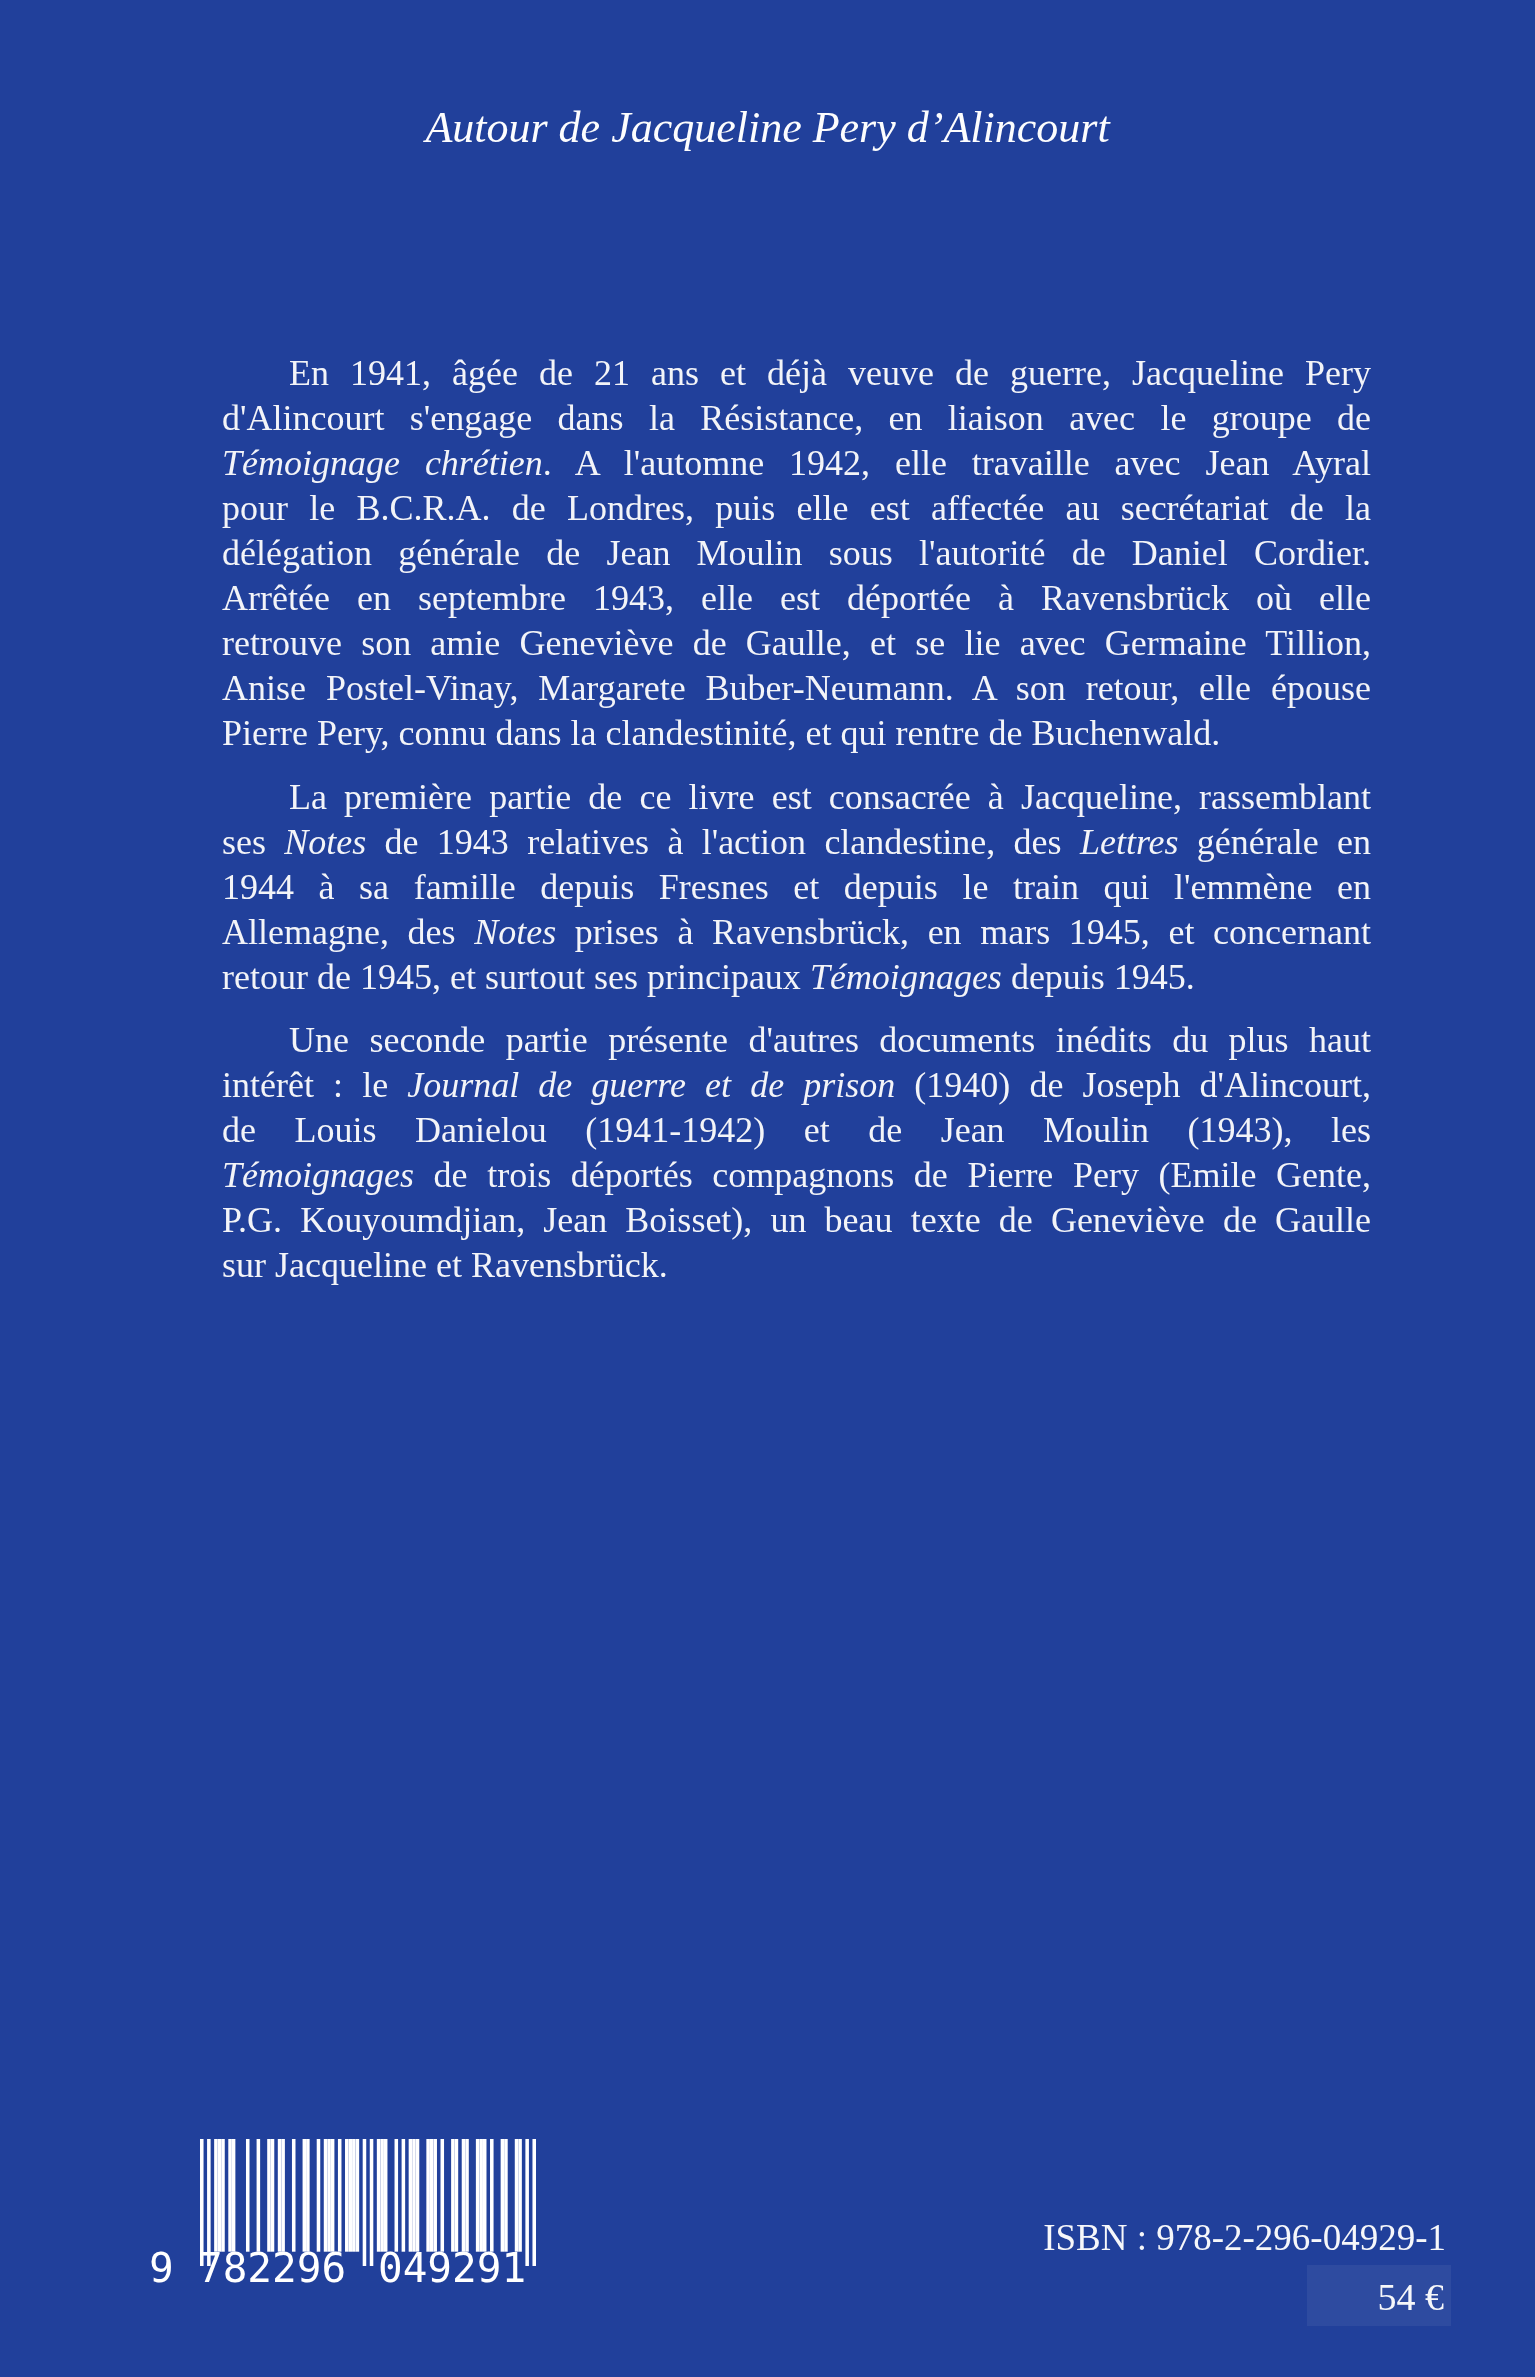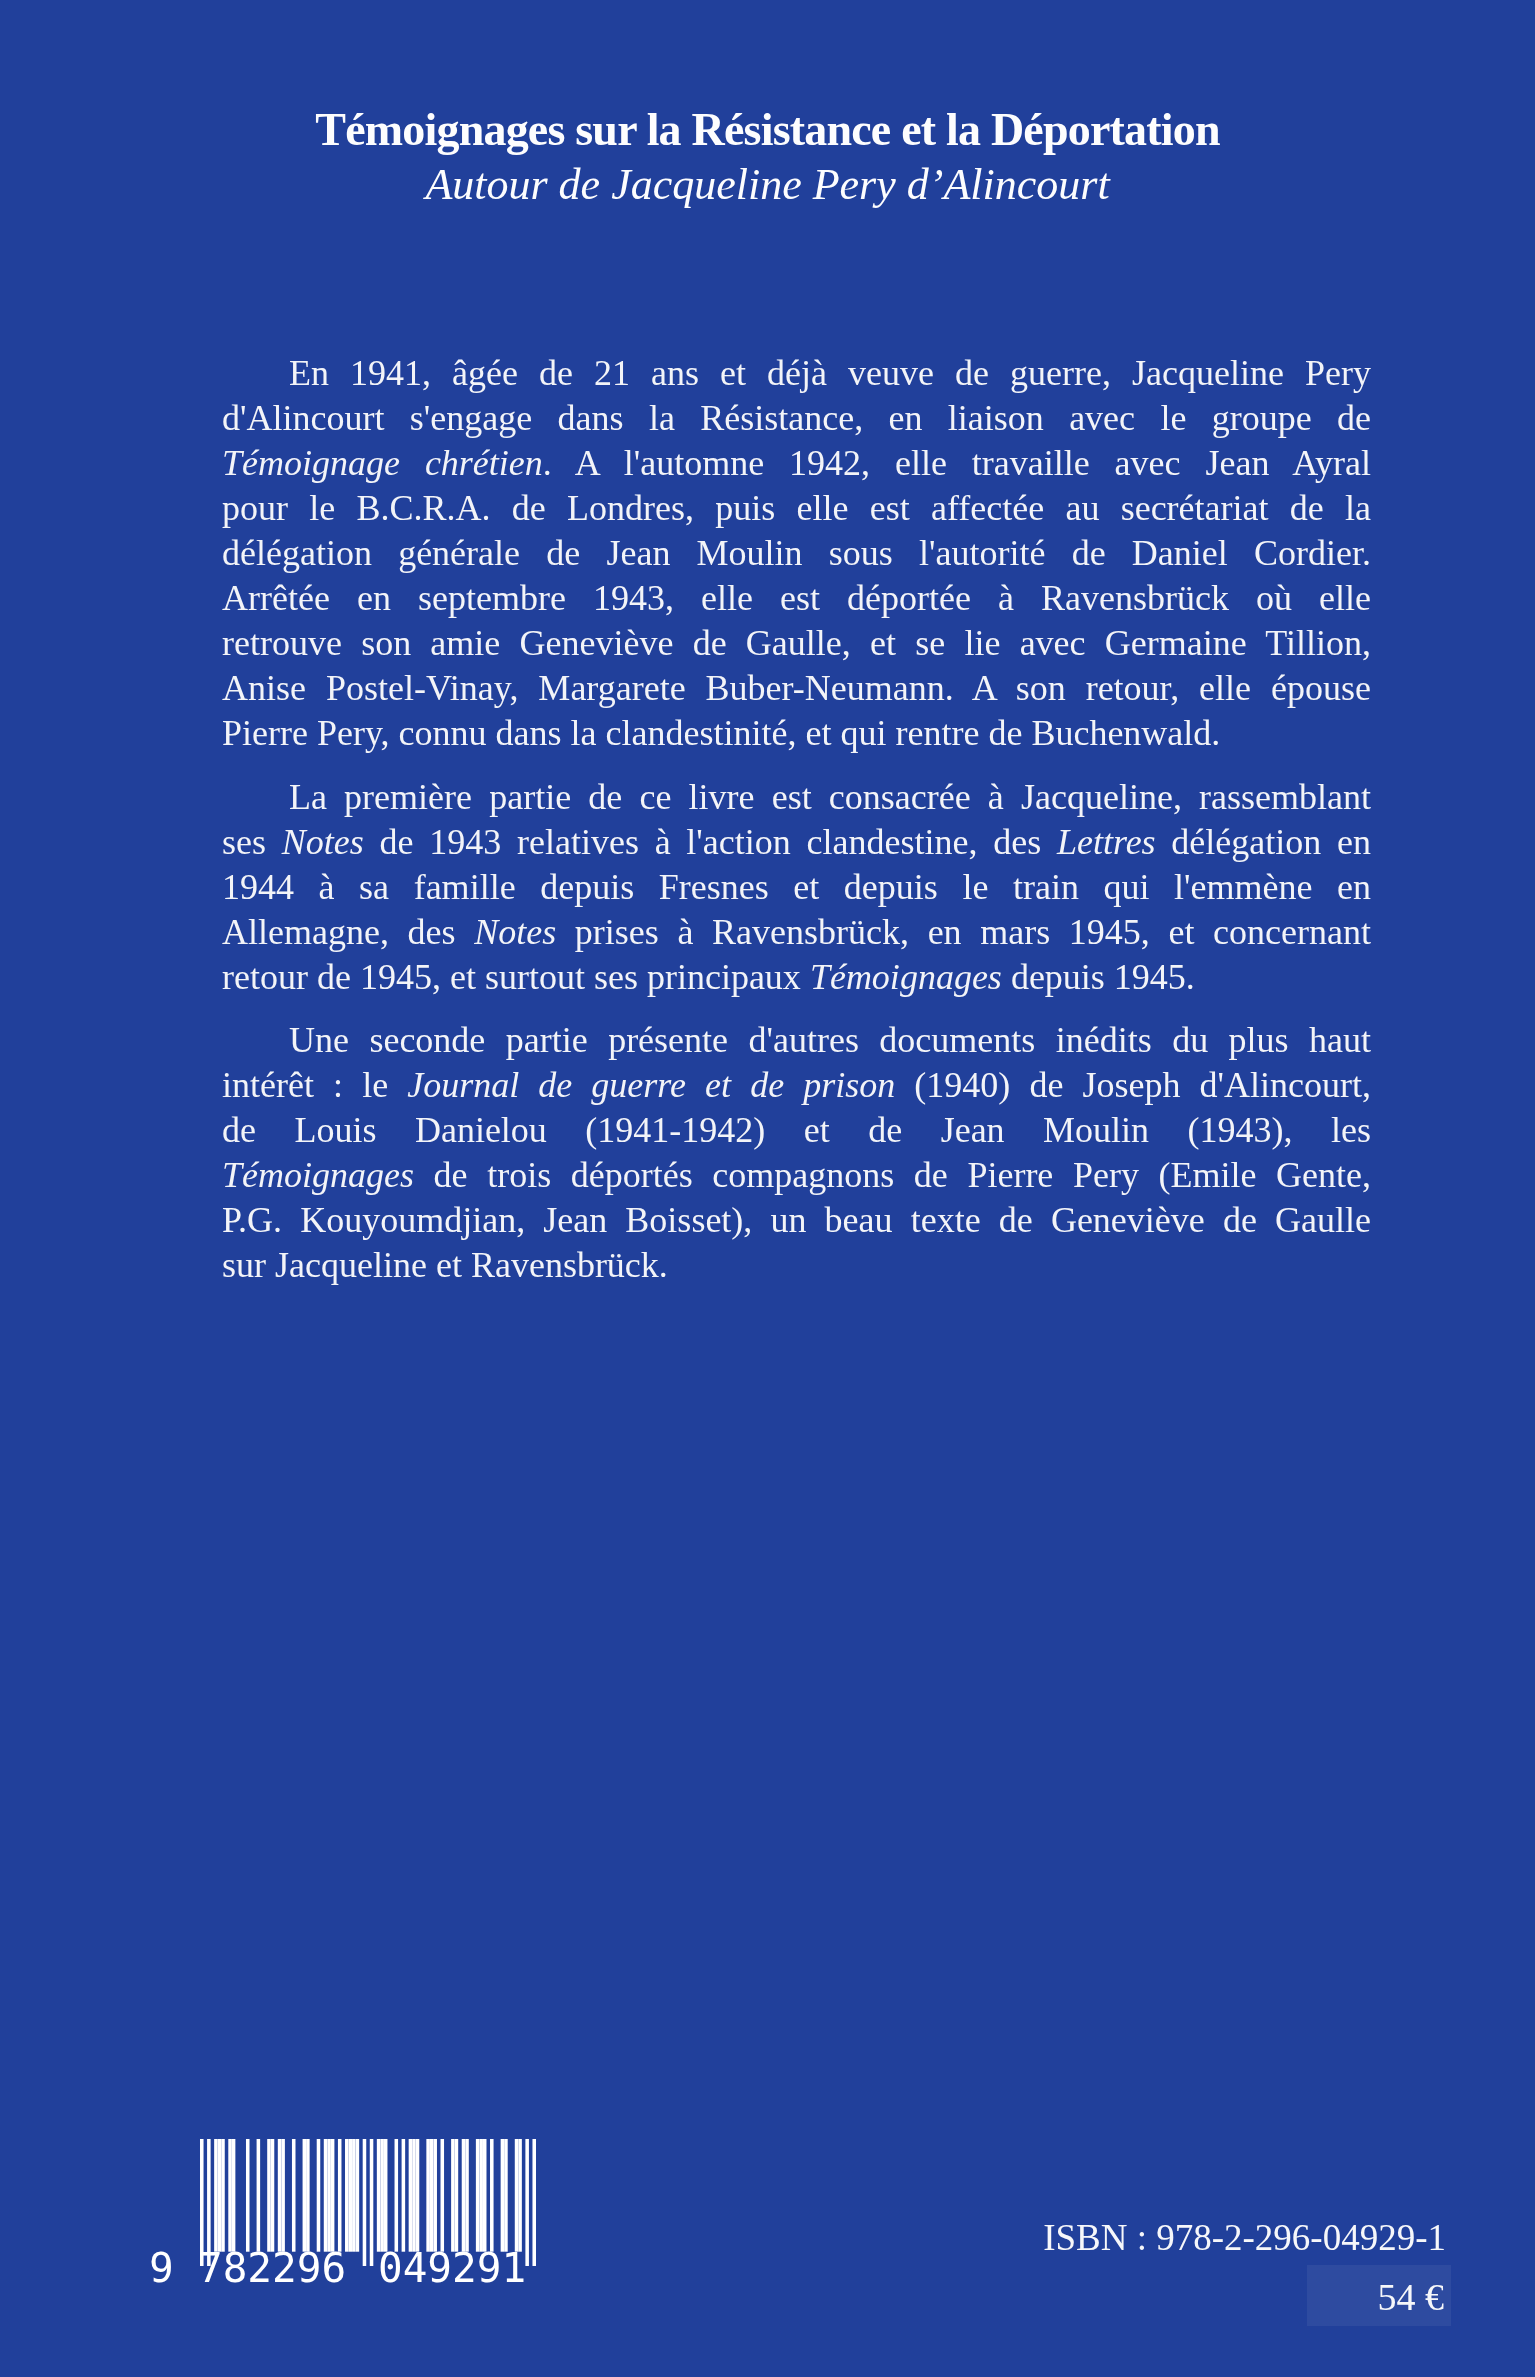--- a/index.html
+++ b/index.html
@@ -65,39 +65,38 @@
     color:#f6f7fa;font-size:38px;line-height:44px;
     white-space:nowrap;
   }
 </style>
 </head>
 <body>
 
 <div class="page">
 
   <div class="header">
-    <div class="title">Témoignages sur la Résistance et la Déportation</div>
     <div class="subtitle">Autour de Jacqueline Pery d’Alincourt</div>
   </div>
 
   <div class="body-text">
       <div class="para">
         <div class="line indent"><span>En 1941, âgée de 21 ans et déjà veuve de guerre, Jacqueline Pery</span></div>
         <div class="line"><span>d'Alincourt s'engage dans la Résistance, en liaison avec le groupe de</span></div>
         <div class="line"><i>Témoignage chrétien</i><span>. A l'automne 1942, elle travaille avec Jean Ayral</span></div>
         <div class="line"><span>pour le B.C.R.A. de Londres, puis elle est affectée au secrétariat de la</span></div>
         <div class="line"><span>délégation générale de Jean Moulin sous l'autorité de Daniel Cordier.</span></div>
         <div class="line"><span>Arrêtée en septembre 1943, elle est déportée à Ravensbrück où elle</span></div>
         <div class="line"><span>retrouve son amie Geneviève de Gaulle, et se lie avec Germaine Tillion,</span></div>
         <div class="line"><span>Anise Postel-Vinay, Margarete Buber-Neumann. A son retour, elle épouse</span></div>
         <div class="line last"><span>Pierre Pery, connu dans la clandestinité, et qui rentre de Buchenwald.</span></div>
       </div>
       <div class="para">
         <div class="line indent"><span>La première partie de ce livre est consacrée à Jacqueline, rassemblant</span></div>
-        <div class="line"><span>ses </span><i>Notes</i><span> de 1943 relatives à l'action clandestine, des </span><i>Lettres</i><span> délégation en</span></div>
+        <div class="line"><span>ses </span><i>Notes</i><span> de 1943 relatives à l'action clandestine, des </span><i>Lettres</i><span> générale en</span></div>
         <div class="line"><span>1944 à sa famille depuis Fresnes et depuis le train qui l'emmène en</span></div>
         <div class="line"><span>Allemagne, des </span><i>Notes</i><span> prises à Ravensbrück, en mars 1945, et concernant</span></div>
         <div class="line last"><span>retour de 1945, et surtout ses principaux </span><i>Témoignages</i><span> depuis 1945.</span></div>
       </div>
       <div class="para">
         <div class="line indent"><span>Une seconde partie présente d'autres documents inédits du plus haut</span></div>
         <div class="line"><span>intérêt : le </span><i>Journal de guerre et de prison</i><span> (1940) de Joseph d'Alincourt,</span></div>
         <div class="line"><span>de Louis Danielou (1941-1942) et de Jean Moulin (1943), les</span></div>
         <div class="line"><i>Témoignages</i><span> de trois déportés compagnons de Pierre Pery (Emile Gente,</span></div>
         <div class="line"><span>P.G. Kouyoumdjian, Jean Boisset), un beau texte de Geneviève de Gaulle</span></div>

